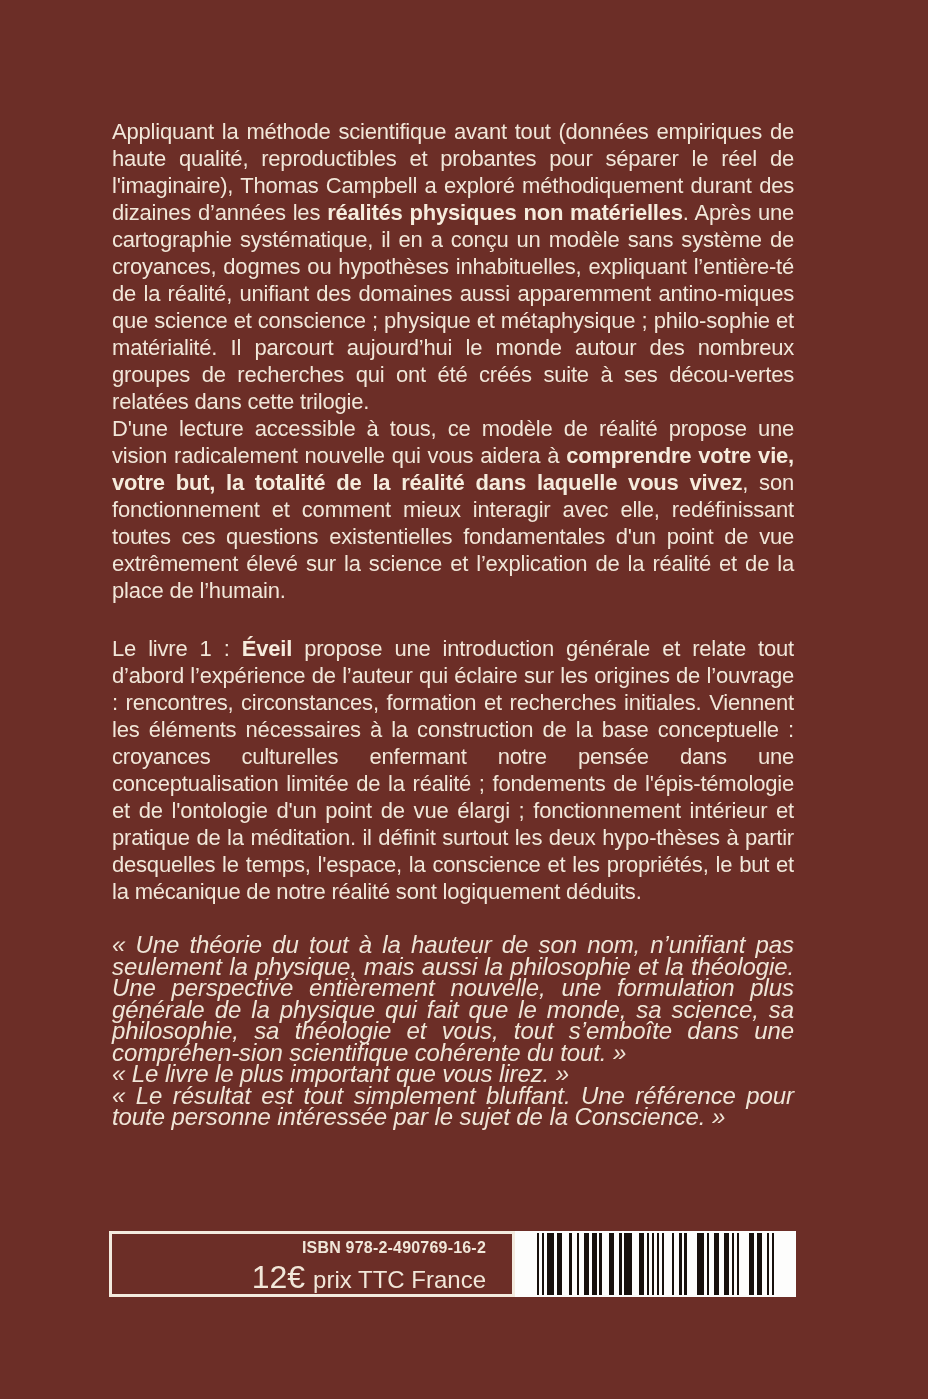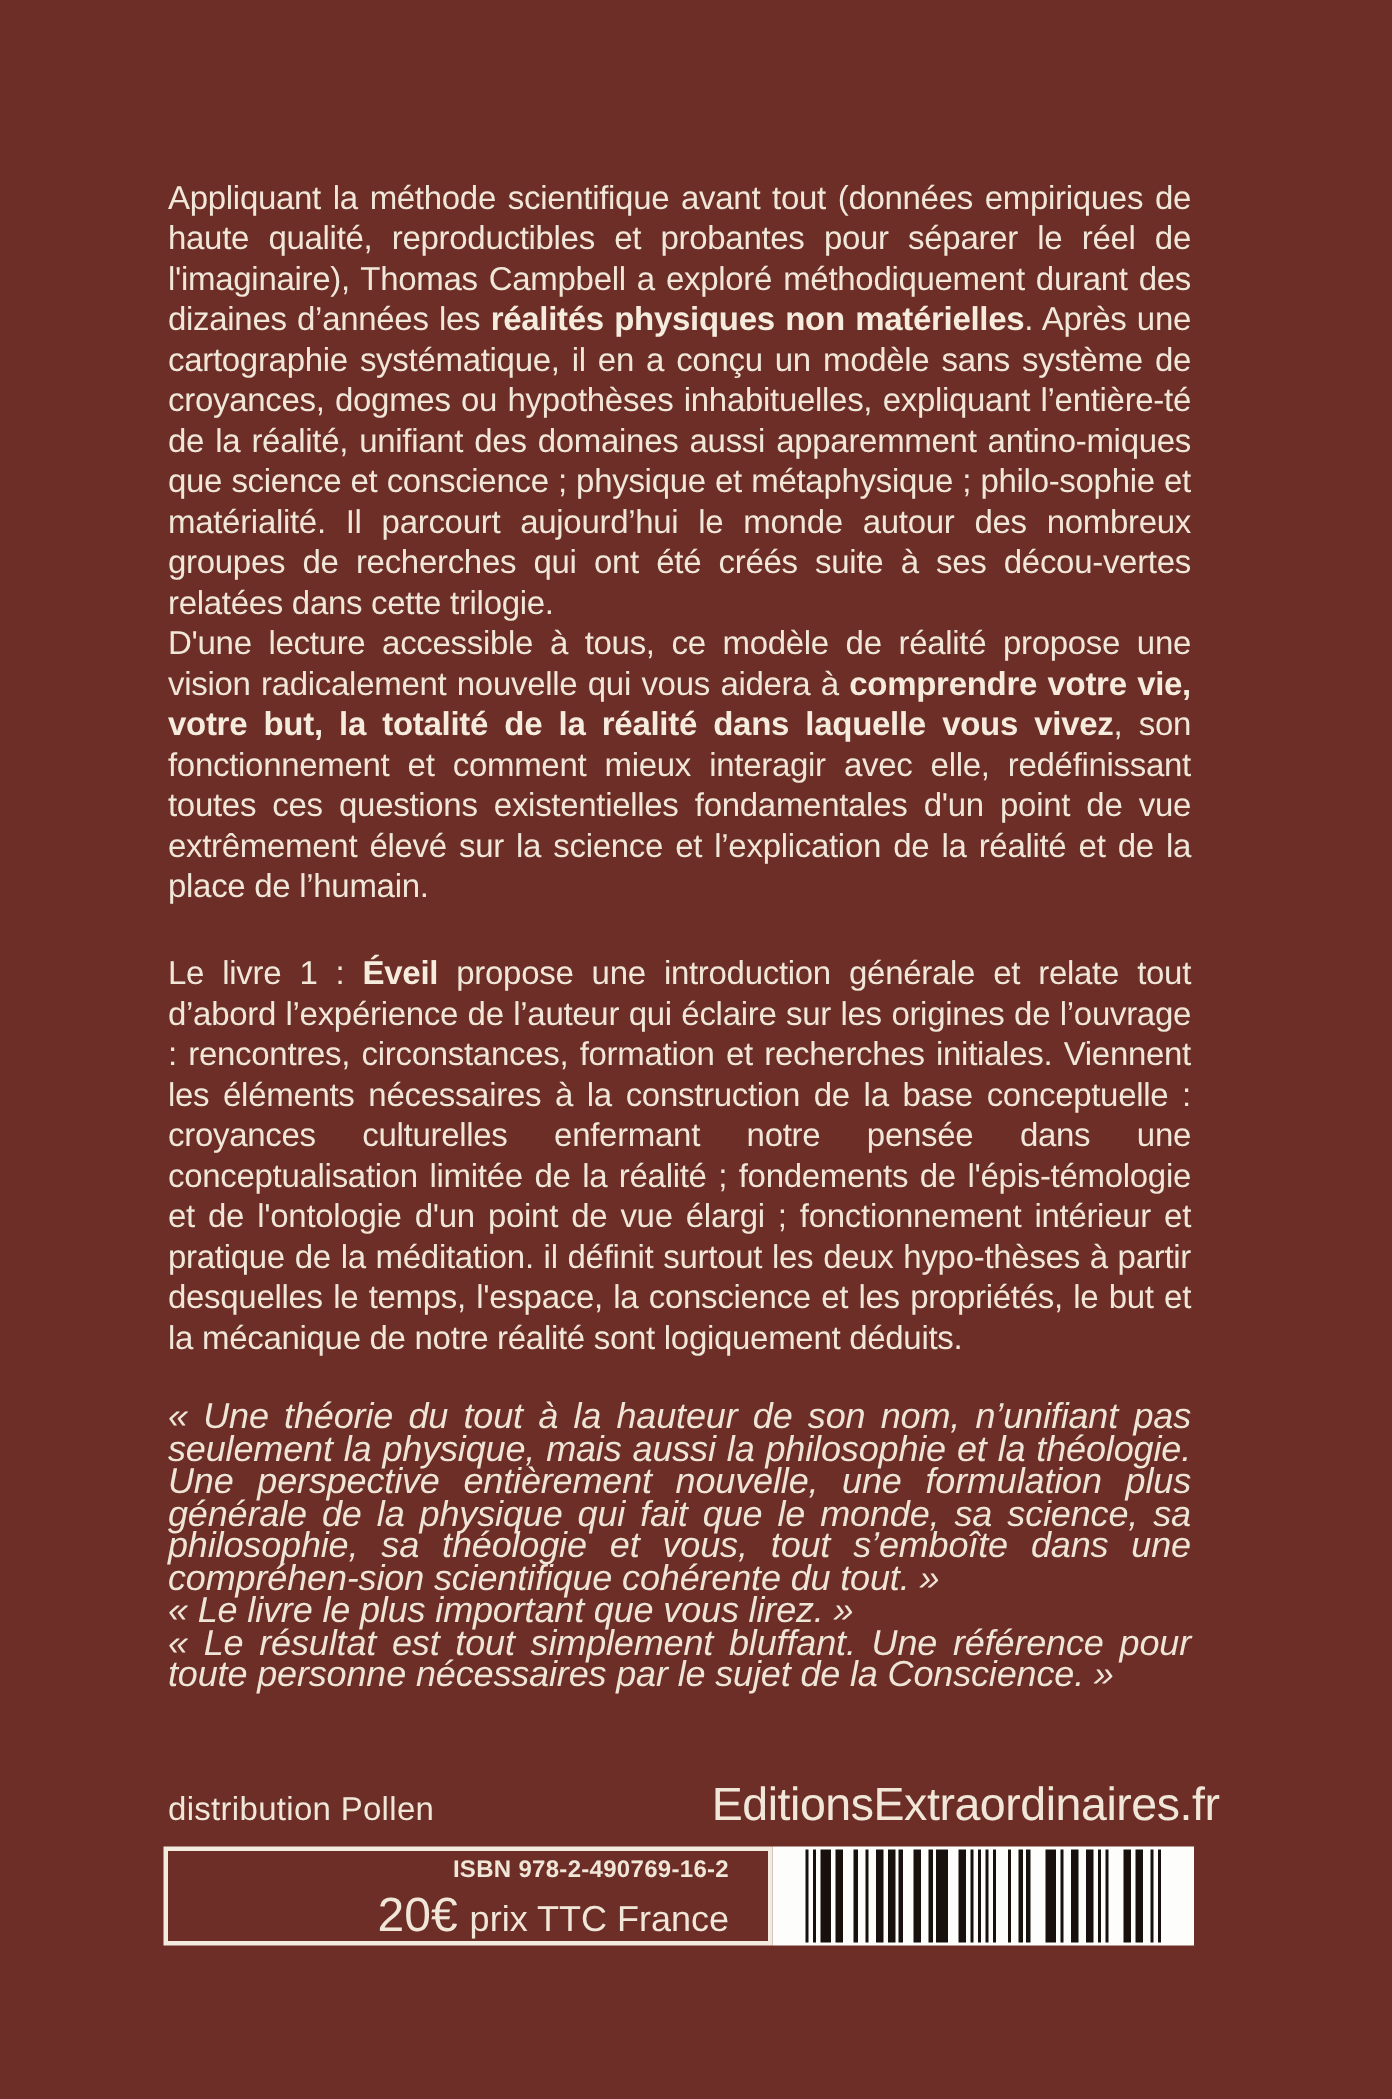--- a/index.html
+++ b/index.html
@@ -137,35 +137,31 @@
 
     <p class="body-par"><span>Appliquant la méthode scientifique avant tout (données empiriques de haute qualité, reproductibles et probantes pour séparer le réel de l'imaginaire), Thomas Campbell a exploré méthodiquement durant des dizaines d’années les </span><b>réalités physiques non matérielles</b><span>. Après une cartographie systématique, il en a conçu un modèle sans système de croyances, dogmes ou hypothèses inhabituelles, expliquant l’entière-té de la réalité, unifiant des domaines aussi apparemment antino-miques que science et conscience ; physique et métaphysique ; philo-sophie et matérialité. Il parcourt aujourd’hui le monde autour des nombreux groupes de recherches qui ont été créés suite à ses décou-vertes relatées dans cette trilogie.</span></p>
 
     <p class="body-par"><span>D'une lecture accessible à tous, ce modèle de réalité propose une vision radicalement nouvelle qui vous aidera à </span><b>comprendre votre vie, votre but, la totalité de la réalité dans laquelle vous vivez</b><span>, son fonctionnement et comment mieux interagir avec elle, redéfinissant toutes ces questions existentielles fondamentales d'un point de vue extrêmement élevé sur la science et l’explication de la réalité et de la place de l’humain.</span></p>
 
     <p class="body-par spaced-top"><span>Le livre 1 : </span><b>Éveil</b><span> propose une introduction générale et relate tout d’abord l’expérience de l’auteur qui éclaire sur les origines de l’ouvrage : rencontres, circonstances, formation et recherches initiales. Viennent les éléments nécessaires à la construction de la base conceptuelle : croyances culturelles enfermant notre pensée dans une conceptualisation limitée de la réalité ; fondements de l'épis-témologie et de l'ontologie d'un point de vue élargi ; fonctionnement intérieur et pratique de la méditation. il définit surtout les deux hypo-thèses à partir desquelles le temps, l'espace, la conscience et les propriétés, le but et la mécanique de notre réalité sont logiquement déduits.</span></p>
 
     <div class="quotes-block">
       <p class="quote-par">« Une théorie du tout à la hauteur de son nom, n’unifiant pas seulement la physique, mais aussi la philosophie et la théologie. Une perspective entièrement nouvelle, une formulation plus générale de la physique qui fait que le monde, sa science, sa philosophie, sa théologie et vous, tout s’emboîte dans une compréhen-sion scientifique cohérente du tout. »</p>
       <p class="quote-par">« Le livre le plus important que vous lirez. »</p>
-      <p class="quote-par">« Le résultat est tout simplement bluffant. Une référence pour toute personne nécessaires par le sujet de la Conscience. »</p>
+      <p class="quote-par">« Le résultat est tout simplement bluffant. Une référence pour toute personne intéressée par le sujet de la Conscience. »</p>
     </div>
 
   </main>
 
-  <div class="footer-row">
-    <span class="distribution">distribution Pollen</span>
-    <span class="publisher">EditionsExtraordinaires.fr</span>
-  </div>
 
   <div class="isbn-row">
     <div class="isbn-box">
       <div class="isbn-line">ISBN 978-2-490769-16-2</div>
       <div class="price-line">
-        <span class="price-value">20€</span>
+        <span class="price-value">12€</span>
         <span class="price-label">prix TTC France</span>
       </div>
     </div>
     <div class="barcode-area">
       <div class="barcode">
           <div class="bc-bar" style="width: 2.5px;"></div>
           <div class="bc-space" style="width: 2.5px;"></div>
           <div class="bc-bar" style="width: 2.5px;"></div>
           <div class="bc-space" style="width: 2.5px;"></div>
           <div class="bc-bar" style="width: 7.5px;"></div>

